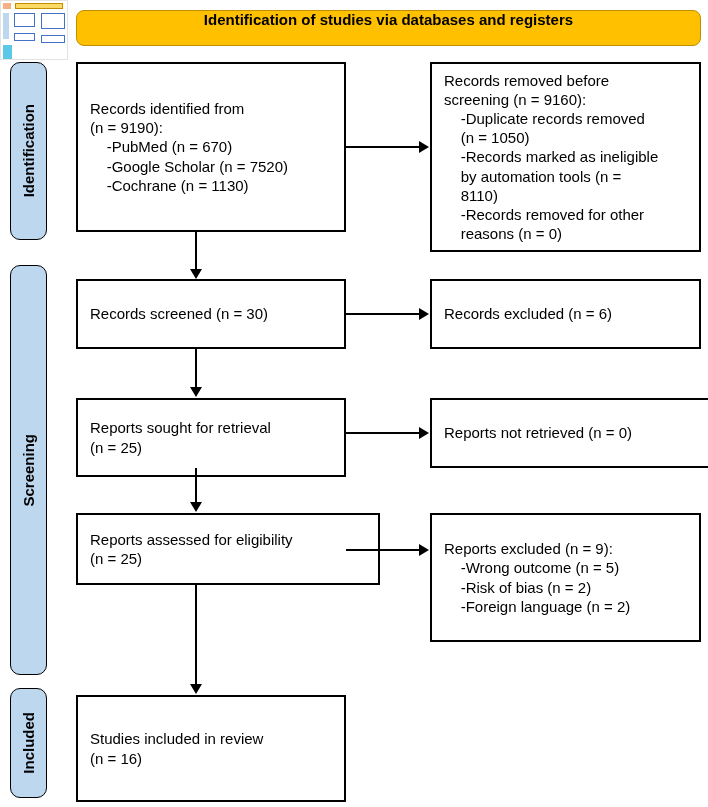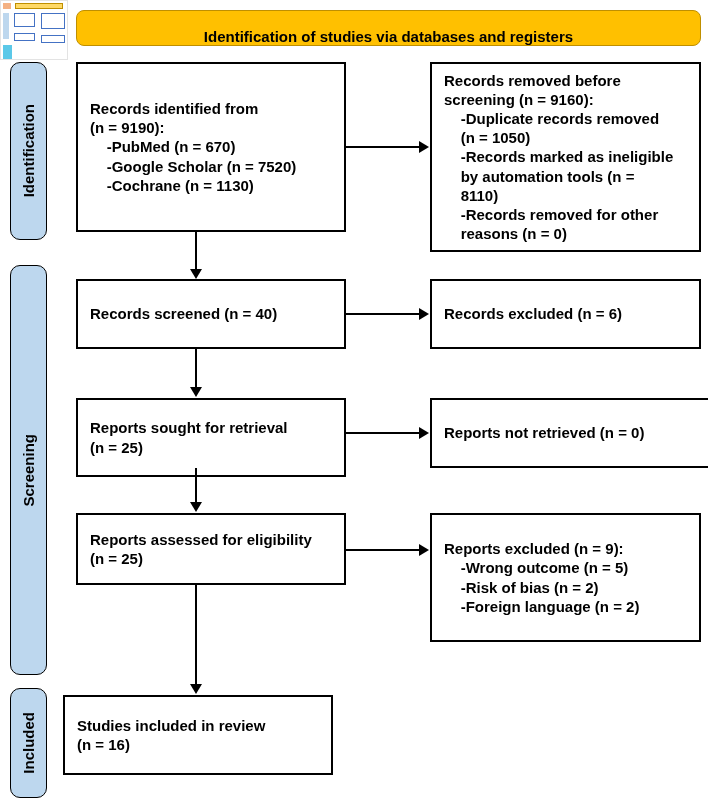--- a/index.html
+++ b/index.html
@@ -7,39 +7,39 @@
     width: 708px; height: 807px; position: relative;
     background: #ffffff; color: #000;
     font-family: "Liberation Sans", sans-serif;
     overflow: hidden;
   }
 
   .banner {
     position: absolute; left: 76px; top: 10px; width: 625px; height: 36px;
     background: var(--header-bg, #FFC000);
     border: 1px solid #BF8F00; border-radius: 8px;
-    display: flex; align-items: flex-end; justify-content: center;
+    display: flex; align-items: flex-start; justify-content: center;
     font-weight: bold; font-size: 15px; box-sizing: border-box;
   }
 
   .sidebar {
     position: absolute; left: 10px; width: 37px;
     background: var(--sidebar-fill, #BDD7EE);
     border: 1.5px solid #000; border-radius: 10px;
     display: flex; align-items: center; justify-content: center;
     box-sizing: border-box;
   }
   .sidebar span {
     writing-mode: vertical-rl; transform: rotate(180deg);
     font-weight: bold; font-size: 15px; white-space: nowrap;
   }
 
   .fbox {
     position: absolute; background: #fff; border: 2px solid #000;
-    box-sizing: border-box; display: flex; align-items: center; font-weight: bold;
+    box-sizing: border-box; display: flex; align-items: center;
   }
   .fbox .txt {
     white-space: pre-wrap; font-size: 15px; line-height: 1.27;
     padding: 6px 8px 6px 12px;
   }
 
   .v-arrow { position: absolute; width: 2px; background: #000; }
   .v-arrow::after {
     content: ""; position: absolute; left: -5px; bottom: -9px;
     border-top: 10px solid #000;
@@ -87,31 +87,31 @@
 </div>
 
 <div class="fbox" style="left:76px;top:62px;width:270px;height:170px">
   <div class="txt">Records identified from
 (n = 9190):
     -PubMed (n = 670)
     -Google Scholar (n = 7520)
     -Cochrane (n = 1130)</div>
 </div>
 <div class="fbox" style="left:76px;top:279px;width:270px;height:70px">
-  <div class="txt">Records screened (n = 40)</div>
+  <div class="txt">Records screened (n = 30)</div>
 </div>
 <div class="fbox" style="left:76px;top:398px;width:270px;height:79px">
   <div class="txt">Reports sought for retrieval
 (n = 25)</div>
 </div>
-<div class="fbox" style="left:76px;top:513px;width:270px;height:72px">
+<div class="fbox" style="left:76px;top:513px;width:304px;height:72px">
   <div class="txt">Reports assessed for eligibility
 (n = 25)</div>
 </div>
-<div class="fbox" style="left:63px;top:695px;width:270px;height:80px">
+<div class="fbox" style="left:76px;top:695px;width:270px;height:107px">
   <div class="txt">Studies included in review
 (n = 16)</div>
 </div>
 
 <div class="fbox" style="left:430px;top:62px;width:271px;height:190px">
   <div class="txt">Records removed before
 screening (n = 9160):
     -Duplicate records removed
     (n = 1050)
     -Records marked as ineligible

